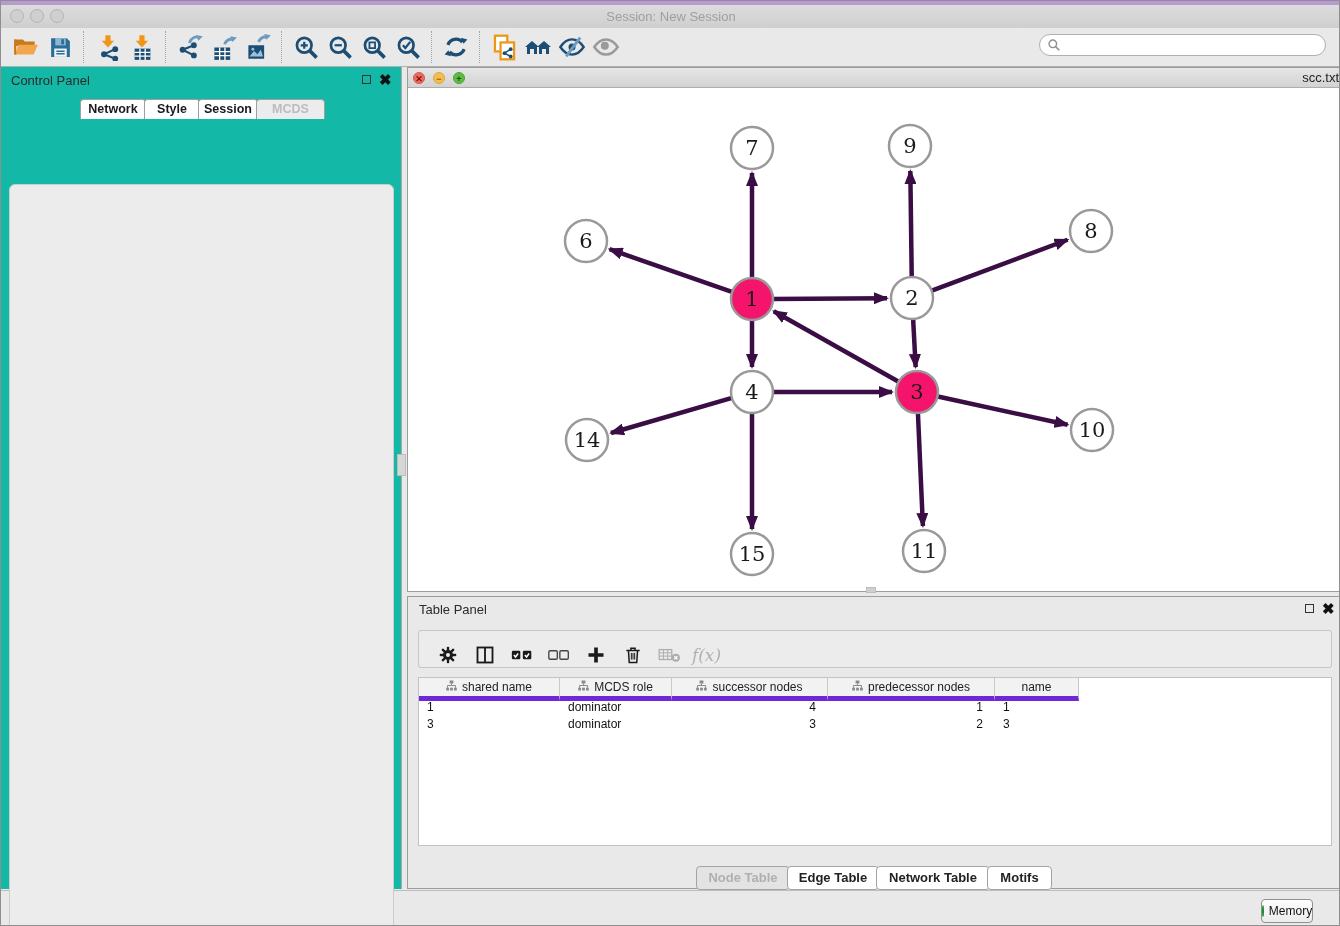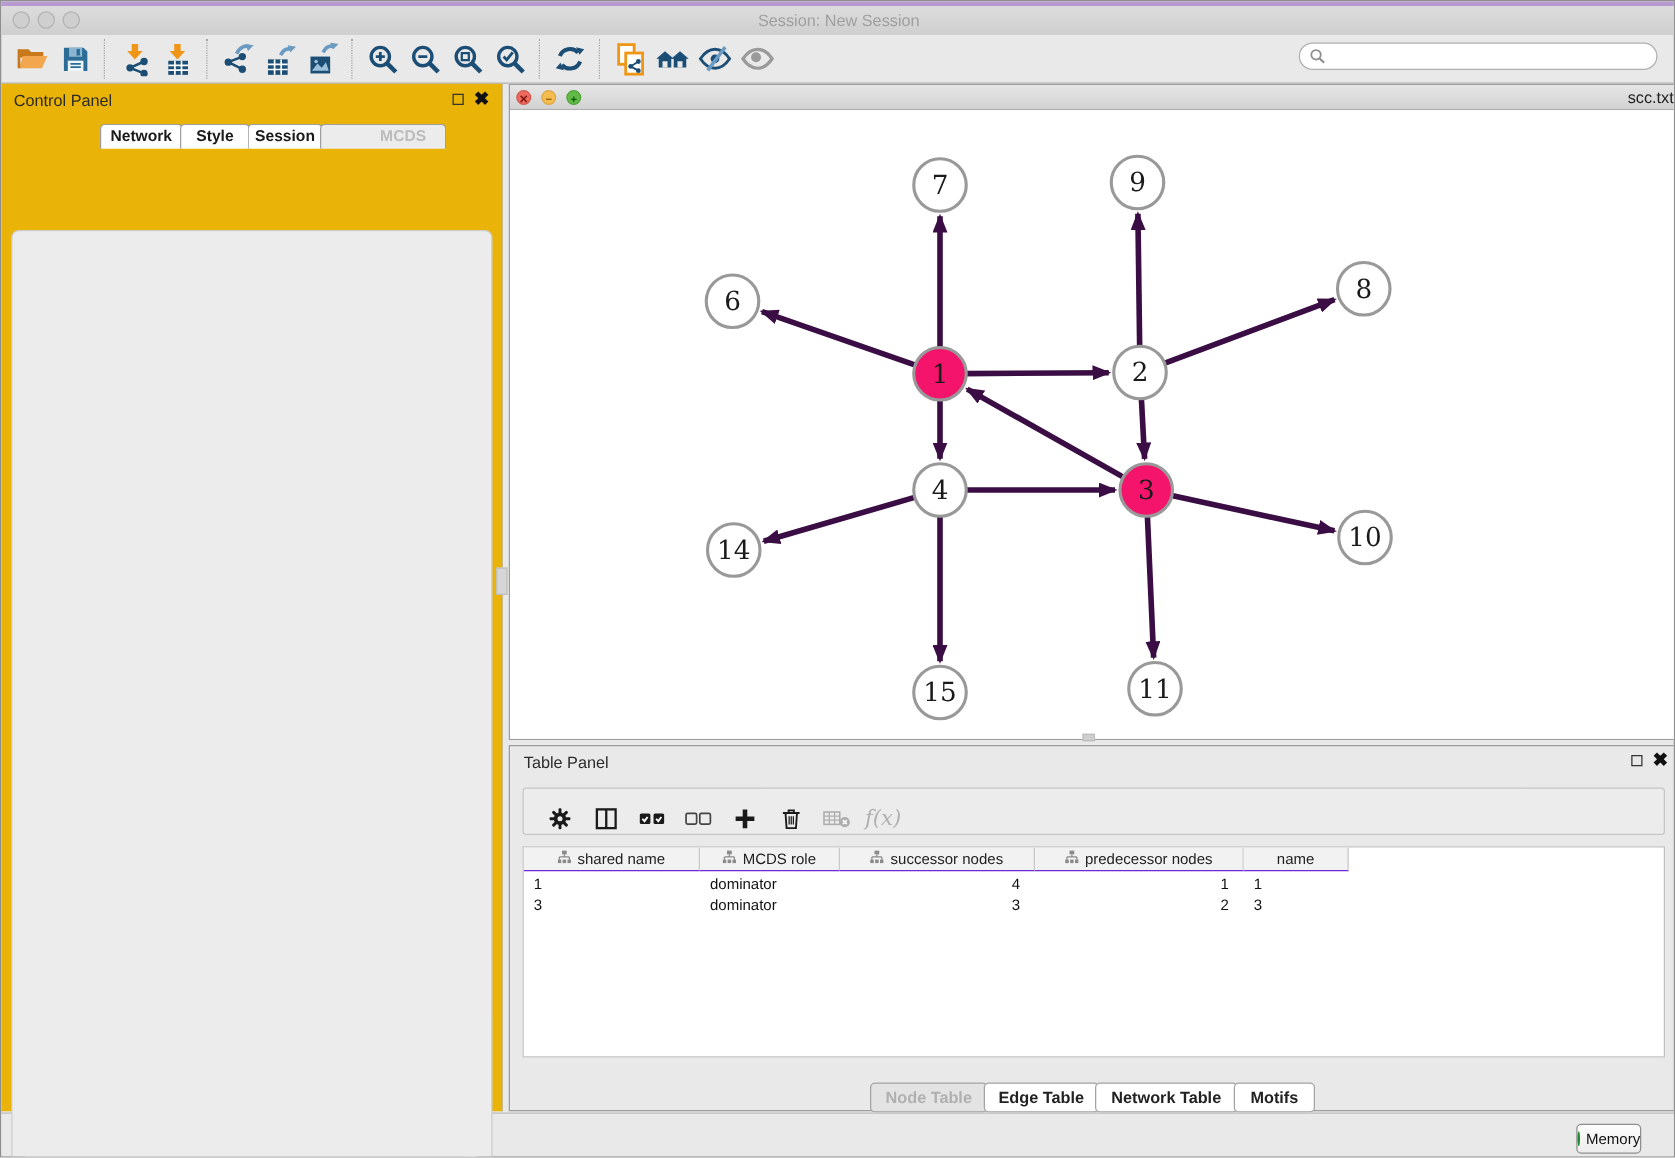--- a/index.html
+++ b/index.html
@@ -17,21 +17,21 @@
   #toolbar{left:0;top:27px;width:1340px;height:39px;border-bottom:1px solid #b0b0b0;
            display:flex;align-items:center;padding-left:8px;}
   .tbtn{width:34px;height:32px;display:flex;align-items:center;justify-content:center;flex:0 0 auto;cursor:default;}
   .tsep{width:1px;height:32px;border-left:1px dotted #a3a3a3;margin:0 6px;flex:0 0 auto;}
   #search-wrap{position:absolute;right:13px;top:33px;width:287px;height:22px;}
   #search-input{width:100%;height:100%;border:1px solid #b0b0b0;border-radius:12px;background:#fff;
                 padding:0 8px 0 26px;font-size:12px;outline:none;box-sizing:border-box;}
   #search-icon{position:absolute;left:8px;top:4px;}
 
   
-  #control-panel{left:0;top:66px;width:401px;height:822px;background:#eab308;border-right:1px solid #a9a9a9;}
+  #control-panel{left:0;top:66px;width:401px;height:822px;background:#14b8a6;border-right:1px solid #a9a9a9;}
   .panel-title{font-size:13px;color:#2b2b2b;}
   .float-box{width:9px;height:9px;border:1.5px solid #333;display:inline-block;}
   .close-x{font-size:15px;font-weight:bold;color:#111;line-height:12px;}
   .cp-tab{position:absolute;top:0;height:19px;background:#fff;border:1px solid #9f9f9f;border-bottom:none;
           border-radius:4px 4px 0 0;text-align:center;font-size:12.5px;font-weight:bold;color:#1a1a1a;
           line-height:19px;z-index:2;}
   .cp-tab.sel{background:#ececec;color:#bcbcbc;font-weight:bold;}
   #cp-content{left:8px;top:117px;width:385px;height:764px;background:#ececec;border:1px solid #cdcdcd;
               border-radius:6px;z-index:1;}
   #opt-label{left:0;top:136px;width:401px;text-align:center;font-size:13px;color:#111;}
@@ -63,21 +63,21 @@
   #net-bottom-grip{left:865px;top:586px;width:10px;height:6px;background:#cfcfcf;border:1px solid #bdbdbd;}
 
   
   #table-panel{left:406px;top:595px;width:933px;height:293px;border:1px solid #9c9c9c;background:#e9e9e9;}
   #tp-toolbar{left:10px;top:33px;width:914px;height:38px;background:#ececec;border:1px solid #c6c6c6;
               border-radius:3px;display:flex;align-items:center;padding-left:10px;}
   .tp-icon{width:37px;height:30px;display:flex;align-items:center;justify-content:center;flex:0 0 auto;margin-top:12px;}
   #fx-icon{font-family:"DejaVu Serif",serif;font-style:italic;font-size:17px;color:#b0b0b0;}
   #node-table{left:10px;top:80px;width:914px;height:169px;background:#fff;border:1px solid #c2c2c2;overflow:hidden;}
   .th{position:absolute;top:0;height:18px;background:#f2f2f2;border-right:1px solid #c9c9c9;
-      border-bottom:1px solid #6d28d9;font-size:12px;color:#222;display:flex;align-items:center;
+      border-bottom:5px solid #6d28d9;font-size:12px;color:#222;display:flex;align-items:center;
       justify-content:center;gap:5px;}
   .td{position:absolute;font-size:12px;color:#111;height:17px;line-height:17px;}
   #tab-bar{left:0;top:269px;width:933px;height:24px;}
   .bot-tab{position:absolute;top:0;height:22px;background:#fff;border:1px solid #a3a3a3;border-radius:4px;
            font-size:13px;font-weight:bold;color:#222;text-align:center;line-height:21px;}
   .bot-tab.sel{background:#e3e3e3;color:#b0b0b0;}
 
   
   #status-bar{left:0;top:889px;width:1340px;height:37px;background:#e9e9e9;border-top:1px solid #bdbdbd;}
   #list-button{left:11px;top:7px;width:28px;height:25px;background:#f2f2f2;border:1px solid #aaa;
@@ -253,21 +253,21 @@
   </div>
 
   <div class="abs" id="control-panel">
     <div class="abs panel-title" style="left:10px;top:6px;">Control Panel</div>
     <span class="abs float-box" style="left:361px;top:8px;"></span>
     <span class="abs close-x" style="left:378px;top:7px;">✖</span>
     <div class="abs" id="cp-tabs" style="left:0;top:32px;width:401px;height:19px;">
         <div class="cp-tab" style="left: 79px; width: 64px;">Network</div>
         <div class="cp-tab" style="left: 143px; width: 54px;">Style</div>
         <div class="cp-tab" style="left: 197px; width: 58px;">Session</div>
-        <div class="cp-tab sel" style="left: 255px; width: 67px; padding-left: 32px;">MCDS</div>
+        <div class="cp-tab sel" style="left: 255px; width: 67px;">MCDS</div>
       </div>
     <div class="abs" id="cp-content"></div>
     <div class="abs" id="opt-label">Optimization criterion:</div>
     <div class="abs" id="criterion-select">
       <span>strongly connected component</span>
       <span class="updown">
           <i class="up"></i>
           <i class="dn"></i>
         </span>
     </div>

